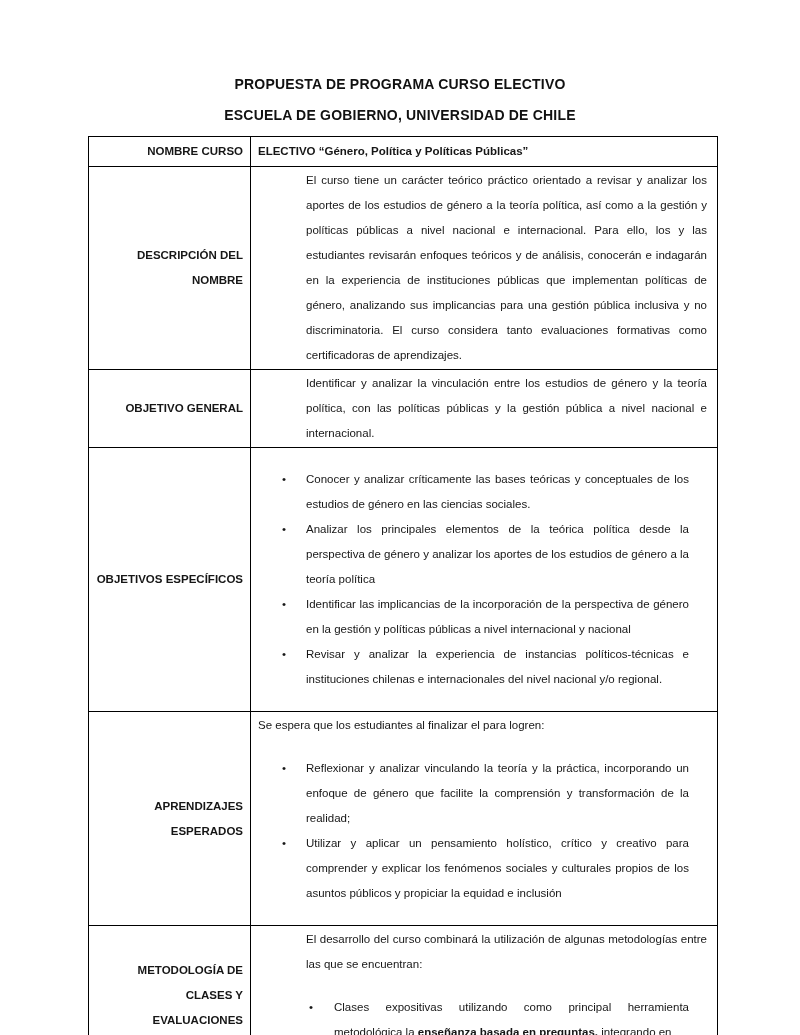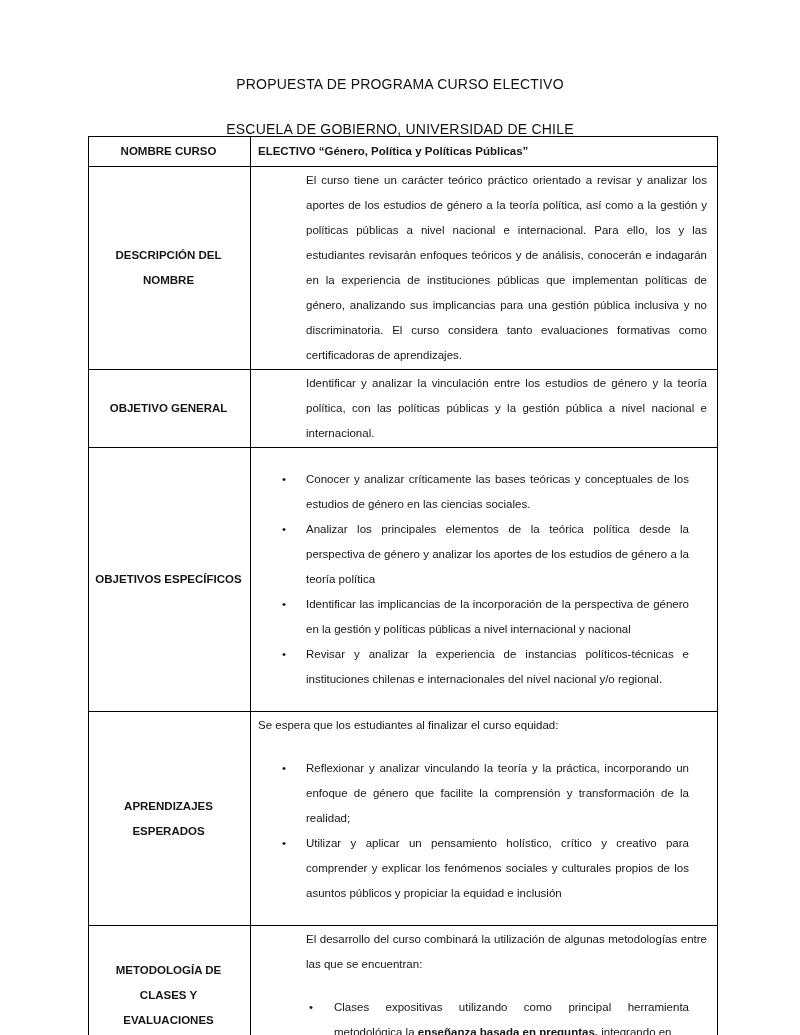--- a/index.html
+++ b/index.html
@@ -6,43 +6,43 @@
   html,body { background:#ffffff; }
   body {
     width:800px; height:1035px;
     font-family:"Liberation Sans","DejaVu Sans",sans-serif;
     color:#161616;
     position:relative;
     overflow:hidden;
   }
   .titles { text-align:center; padding-top:76px; }
   .title {
-    font-weight:normal;
+    font-weight:bold;
     font-size:14px;
     letter-spacing:0.2px;
     color:#111;
   }
-  .title + .title { margin-top:29px; }
+  .title + .title { margin-top:15px; }
 
   table.program {
     position:absolute;
     left:88px; top:136px;
     width:630px;
     border-collapse:collapse;
     table-layout:fixed;
   }
   table.program td {
     border:1px solid #000;
     font-size:11.5px;
     line-height:25px;
     vertical-align:middle;
   }
   td.label {
     width:162px;
-    text-align:center;
+    text-align:right;
     font-weight:bold;
     padding:2px 7px 2px 5px;
     margin-top:12px;
   }
   td.content {
     padding:1px 10px 1px 7px;
     text-align:justify;
   }
   .bold-value { font-weight:bold; text-align:left; }
   .intro-left { text-align:left; }
@@ -102,21 +102,21 @@
           <li>Analizar los principales elementos de la teórica política desde la perspectiva de género y analizar los aportes de los estudios de género a la teoría política</li>
           <li>Identificar las implicancias de la incorporación de la perspectiva de género en la gestión y políticas públicas a nivel internacional y nacional</li>
           <li>Revisar y analizar la experiencia de instancias políticos-técnicas e instituciones chilenas e internacionales del nivel nacional y/o regional.</li>
         </ul>
       </td>
     </tr>
 
     <tr>
       <td class="label">APRENDIZAJES ESPERADOS</td>
       <td class="content">
-        <div class="intro-left">Se espera que los estudiantes al finalizar el curso equidad:</div>
+        <div class="intro-left">Se espera que los estudiantes al finalizar el para logren:</div>
         <ul class="bullets">
           <li>Reflexionar y analizar vinculando la teoría y la práctica, incorporando un enfoque de género que facilite la comprensión y transformación de la realidad;</li>
           <li>Utilizar y aplicar un pensamiento holístico, crítico y creativo para comprender y explicar los fenómenos sociales y culturales propios de los asuntos públicos y propiciar la equidad e inclusión</li>
         </ul>
       </td>
     </tr>
 
     <tr>
       <td class="label">METODOLOGÍA DE CLASES Y EVALUACIONES</td>
       <td class="content">

